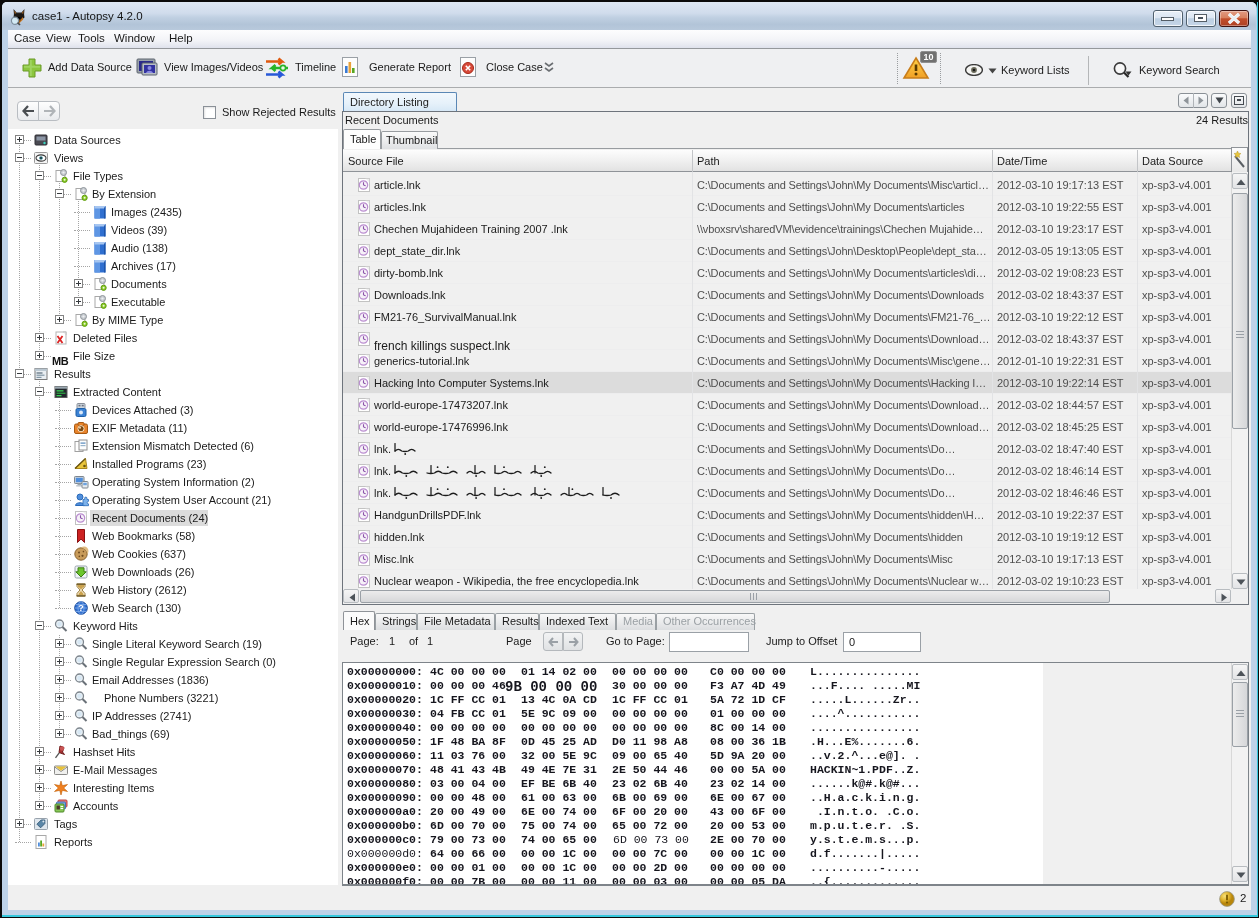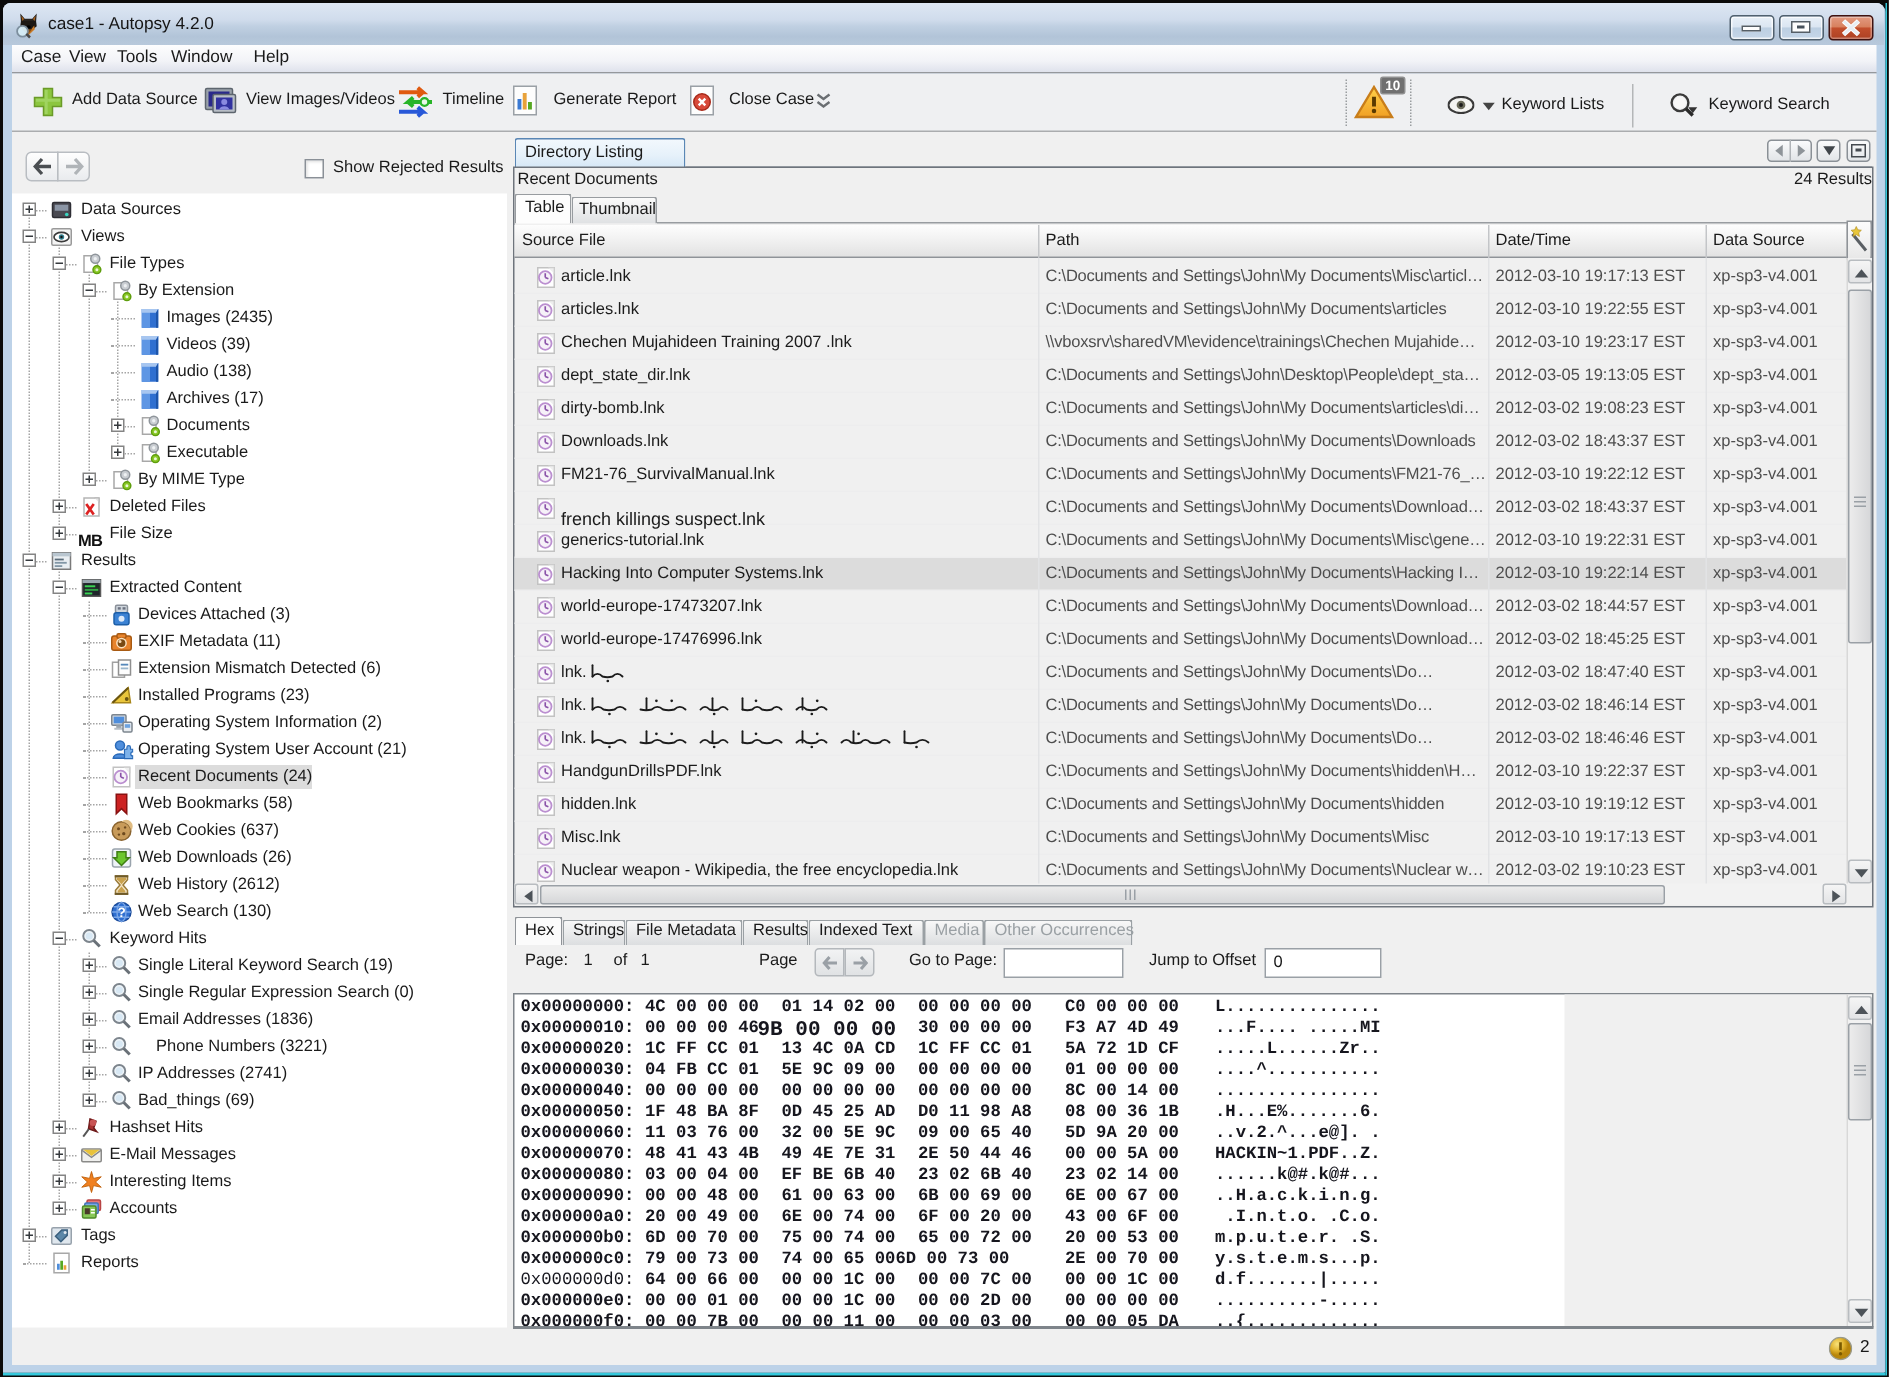--- a/index.html
+++ b/index.html
@@ -774,21 +774,21 @@
 <div class="abs" style="left:356px;top:353px;width:16px;height:16px;">
     <svg width="16" height="16" viewBox="0 0 16 16" style="">
       <rect x="2.5" y="1.5" width="11" height="13" fill="#fff" stroke="#c2c2c2"></rect>
       <path d="M9.5 1.5 L13.5 1.5 L13.5 5.5" fill="#eeeeee" stroke="#cccccc" stroke-width="0.8"></path>
       <circle cx="7.5" cy="8" r="4.2" fill="#f6f1f8" stroke="#bb8fd0" stroke-width="1.2"></circle>
       <path d="M7.5 8 L7.5 5.2 M7.5 8 L9.6 8.8" stroke="#8a52a8" stroke-width="1.1" fill="none"></path>
     </svg>
   </div>
 <div class="txt" style="left:374px;top:361px;transform:translateY(-50%);font-size:11px;color:#1b1b1b">generics-tutorial.lnk</div>
 <div class="txt" style="left:697px;top:361px;transform:translateY(-50%);font-size:11px;color:#4e4e4e;letter-spacing:-0.15px">C:\Documents and Settings\John\My Documents\Misc\gene…</div>
-<div class="txt" style="left:997px;top:361px;transform:translateY(-50%);font-size:11px;color:#4e4e4e">2012-03-10 19:22:31 EST</div>
+<div class="txt" style="left:997px;top:361px;transform:translateY(-50%);font-size:11px;color:#4e4e4e">2012-01-10 19:22:31 EST</div>
 <div class="txt" style="left:1142px;top:361px;transform:translateY(-50%);font-size:11px;color:#4e4e4e">xp-sp3-v4.001</div>
 <div class="abs" style="left:343px;top:372px;width:888px;height:22px;background:#dcdcdc"></div>
 <div class="abs" style="left:343px;top:393px;width:888px;height:1px;background:#ededee"></div>
 <div class="abs" style="left:356px;top:375px;width:16px;height:16px;">
     <svg width="16" height="16" viewBox="0 0 16 16" style="">
       <rect x="2.5" y="1.5" width="11" height="13" fill="#fff" stroke="#c2c2c2"></rect>
       <path d="M9.5 1.5 L13.5 1.5 L13.5 5.5" fill="#eeeeee" stroke="#cccccc" stroke-width="0.8"></path>
       <circle cx="7.5" cy="8" r="4.2" fill="#f6f1f8" stroke="#bb8fd0" stroke-width="1.2"></circle>
       <path d="M7.5 8 L7.5 5.2 M7.5 8 L9.6 8.8" stroke="#8a52a8" stroke-width="1.1" fill="none"></path>
     </svg>
@@ -1117,21 +1117,21 @@
 <div class="abs" style="left:467px;top:142px;font-family:'Liberation Mono',monospace;font-size:11.5px;font-weight:bold;color:#16161e;white-space:pre"> .I.n.t.o. .C.o.</div>
 <div class="abs" style="left:4px;top:156px;font-family:'Liberation Mono',monospace;font-size:11.5px;font-weight:bold;color:#16161e;white-space:pre">0x000000b0:</div>
 <div class="abs" style="left:87px;top:156px;font-family:'Liberation Mono',monospace;font-size:11.5px;font-weight:bold;color:#16161e;white-space:pre">6D 00 70 00</div>
 <div class="abs" style="left:178px;top:156px;font-family:'Liberation Mono',monospace;font-size:11.5px;font-weight:bold;color:#16161e;white-space:pre">75 00 74 00</div>
 <div class="abs" style="left:269px;top:156px;font-family:'Liberation Mono',monospace;font-size:11.5px;font-weight:bold;color:#16161e;white-space:pre">65 00 72 00</div>
 <div class="abs" style="left:367px;top:156px;font-family:'Liberation Mono',monospace;font-size:11.5px;font-weight:bold;color:#16161e;white-space:pre">20 00 53 00</div>
 <div class="abs" style="left:467px;top:156px;font-family:'Liberation Mono',monospace;font-size:11.5px;font-weight:bold;color:#16161e;white-space:pre">m.p.u.t.e.r. .S.</div>
 <div class="abs" style="left:4px;top:170px;font-family:'Liberation Mono',monospace;font-size:11.5px;font-weight:bold;color:#16161e;white-space:pre">0x000000c0:</div>
 <div class="abs" style="left:87px;top:170px;font-family:'Liberation Mono',monospace;font-size:11.5px;font-weight:bold;color:#16161e;white-space:pre">79 00 73 00</div>
 <div class="abs" style="left:178px;top:170px;font-family:'Liberation Mono',monospace;font-size:11.5px;font-weight:bold;color:#16161e;white-space:pre">74 00 65 00</div>
-<div class="abs" style="left:254px;top:170px;font-family:'Liberation Mono',monospace;font-size:11.5px;font-weight:bold;color:#16161e;white-space:pre">6D 00 73 00</div>
+<div class="abs" style="left:270px;top:170px;font-family:'Liberation Mono',monospace;font-size:11.5px;font-weight:normal;color:#16161e;white-space:pre">6D 00 73 00</div>
 <div class="abs" style="left:367px;top:170px;font-family:'Liberation Mono',monospace;font-size:11.5px;font-weight:bold;color:#16161e;white-space:pre">2E 00 70 00</div>
 <div class="abs" style="left:467px;top:170px;font-family:'Liberation Mono',monospace;font-size:11.5px;font-weight:bold;color:#16161e;white-space:pre">y.s.t.e.m.s...p.</div>
 <div class="abs" style="left:4px;top:184px;font-family:'Liberation Mono',monospace;font-size:11.5px;font-weight:normal;color:#16161e;white-space:pre">0x000000d0:</div>
 <div class="abs" style="left:87px;top:184px;font-family:'Liberation Mono',monospace;font-size:11.5px;font-weight:bold;color:#16161e;white-space:pre">64 00 66 00</div>
 <div class="abs" style="left:178px;top:184px;font-family:'Liberation Mono',monospace;font-size:11.5px;font-weight:bold;color:#16161e;white-space:pre">00 00 1C 00</div>
 <div class="abs" style="left:269px;top:184px;font-family:'Liberation Mono',monospace;font-size:11.5px;font-weight:bold;color:#16161e;white-space:pre">00 00 7C 00</div>
 <div class="abs" style="left:367px;top:184px;font-family:'Liberation Mono',monospace;font-size:11.5px;font-weight:bold;color:#16161e;white-space:pre">00 00 1C 00</div>
 <div class="abs" style="left:467px;top:184px;font-family:'Liberation Mono',monospace;font-size:11.5px;font-weight:bold;color:#16161e;white-space:pre">d.f.......|.....</div>
 <div class="abs" style="left:4px;top:198px;font-family:'Liberation Mono',monospace;font-size:11.5px;font-weight:bold;color:#16161e;white-space:pre">0x000000e0:</div>
 <div class="abs" style="left:87px;top:198px;font-family:'Liberation Mono',monospace;font-size:11.5px;font-weight:bold;color:#16161e;white-space:pre">00 00 01 00</div>

